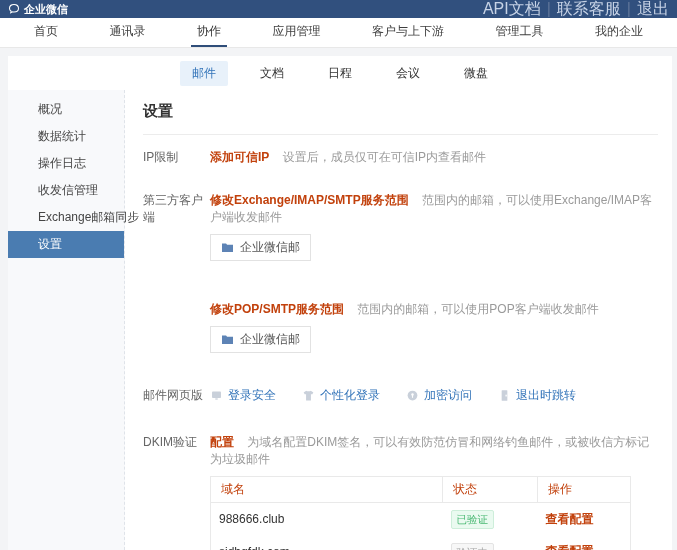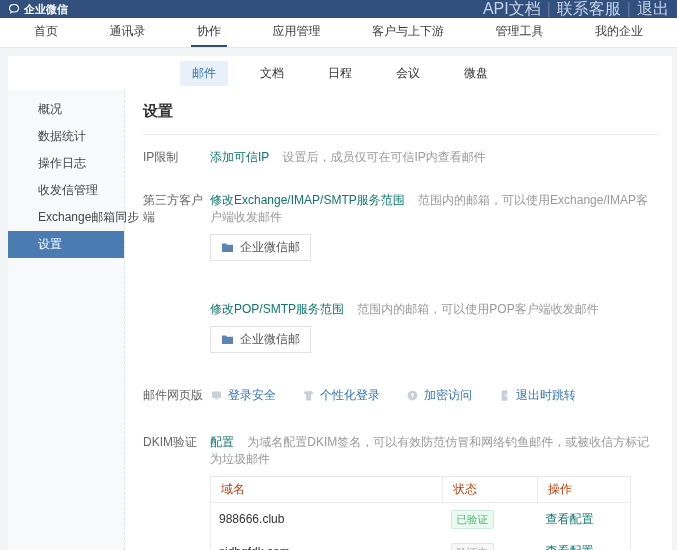--- a/index.html
+++ b/index.html
@@ -34,21 +34,21 @@
 
   
   .main { flex:1; padding:12px 14px 0 18px; overflow:hidden; }
   .page-title { font-size:15px; font-weight:bold; color:#333; padding-bottom:13px; border-bottom:1px solid #ececec; }
 
   .section { display:flex; margin-top:26px; }
   .section.first { margin-top:14px; }
   .sec-label { width:67px; flex:none; color:#666; }
   .sec-content { flex:1; min-width:0; }
 
-  a.link { color:#0f766e; text-decoration:none; cursor:pointer; font-weight:normal; }
+  a.link { color:#c2410c; text-decoration:none; cursor:pointer; font-weight:bold; }
   .hint { color:#9a9a9a; margin-left:10px; }
 
   .scope-tag { display:inline-flex; align-items:center; gap:6px; border:1px solid #e2e2e2; background:#fff; padding:4px 10px; margin-top:8px; color:#555; }
   .gap-block { margin-top:40px; }
 
   .webmail-row { display:flex; align-items:center; gap:26px; }
   .web-item { display:inline-flex; align-items:center; gap:5px; cursor:pointer; }
   .web-item .wlabel { color:#3374b9; }
 
   

